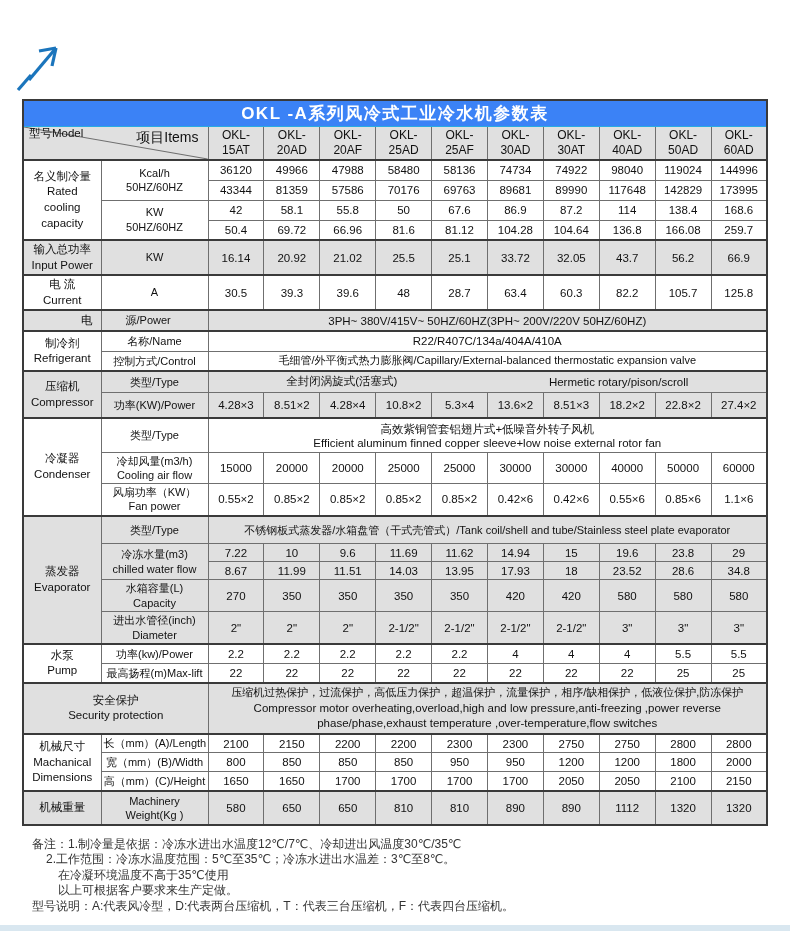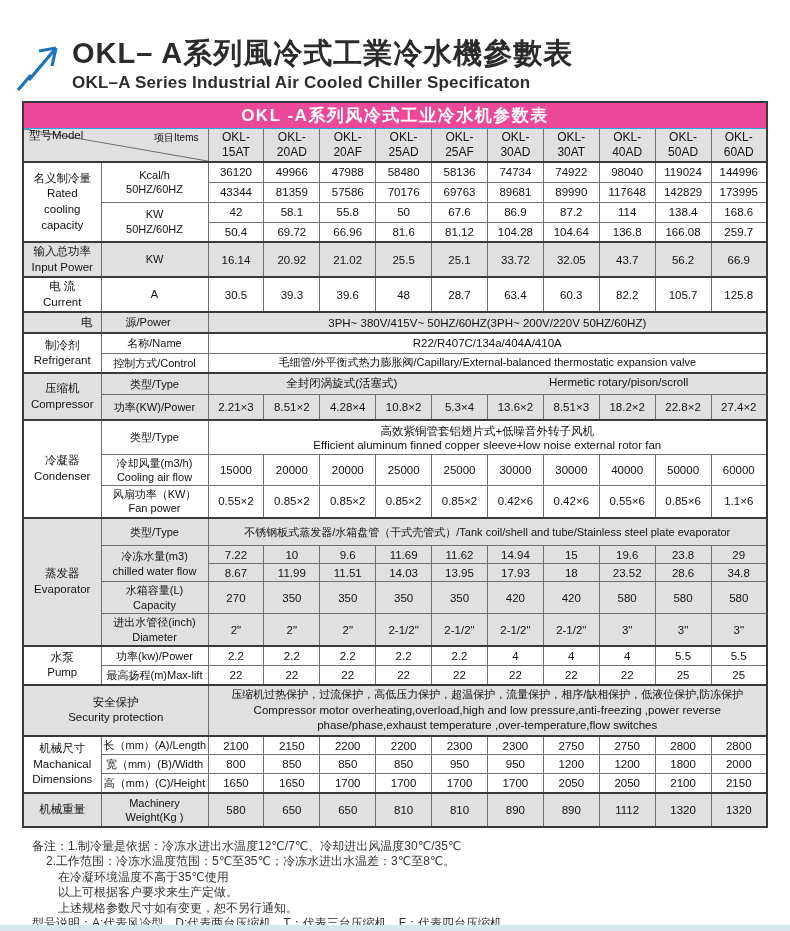--- a/index.html
+++ b/index.html
@@ -14,33 +14,33 @@
   .titles { margin-left:8px; }
   .title-zh { font-size:29px; font-weight:bold; color:#2b2b2b; letter-spacing:1px; line-height:34px; }
   .title-en { font-size:17px; font-weight:bold; color:#2e2e2e; letter-spacing:0.2px; line-height:22px; margin-top:2px; }
   
   table.spec { border-collapse:collapse; table-layout:fixed; width:746px; margin:7px 22px 0 22px;
                border:2px solid #3a3a3a; font-size:11.5px; }
   td,th { border:1px solid #6f6f6f; text-align:center; vertical-align:middle; padding:1px 2px;
           font-weight:normal; color:#111; }
   tr.sh > td, tr.sh > th { background:#e0e0e0; }
   tr.gb > td, tr.gb > th { border-top:2px solid #3a3a3a; }
-  th.band { background:#ec4899; color:#fff; font-size:17px; font-weight:bold; height:25px;
+  th.band { background:#3b82f6; color:#fff; font-size:17px; font-weight:bold; height:25px;
             letter-spacing:1.5px; border:1px solid #29abe2; }
   .pl { white-space:pre-line; }
   .grp { font-size:11.5px; line-height:1.35; }
   .item { font-size:11px; line-height:1.3; }
   .nw { white-space:nowrap; }
   td.v { font-size:11.5px; }
   .corner { position:relative; height:30px; padding:0; background:#e0e0e0; }
   .corner svg { position:absolute; left:0; top:0; width:100%; height:100%; }
   .corner-model { position:absolute; left:5px; bottom:18px; font-size:11.5px; }
-  .corner-items { position:absolute; right:9px; top:2px; font-size:10px; }
+  .corner-items { position:absolute; right:9px; top:2px; font-size:14px; }
   td.mh { font-size:12px; line-height:1.25; white-space:pre-line; }
-  .split-type { display:flex; justify-content:space-around; align-items:flex-start; }
+  .split-type { display:flex; justify-content:space-around; align-items:center; }
   .sec-zh { font-size:11px; line-height:1.45; }
   .sec-en { font-size:11.5px; line-height:1.35; }
   .pw-zh { text-align:right; padding-right:8px; }
   .pw-src { text-align:left; padding-left:24px; }
   .small { font-size:11px; }
   
   .h18 td{height:18px} .h19 td{height:19px} .h20 td{height:20px} .h21 td{height:21px}
   .h26 td{height:26px} .h28 td{height:28px} .h30 td{height:30px} .h32 td{height:32px}
   .h34 td{height:34px} .h50 td{height:50px}
   
@@ -52,24 +52,20 @@
 </head>
 <body>
 
 <div class="page-header">
   <svg class="logo" viewBox="0 0 50 56">
     <path d="M15 44 L42 12" stroke="#1b75bc" stroke-width="3.2" fill="none"></path>
     <path d="M42 12 L25 15" stroke="#1b75bc" stroke-width="3.2" fill="none"></path>
     <path d="M42 12 L38 30" stroke="#1b75bc" stroke-width="3.2" fill="none"></path>
     <path d="M4 54 L17 39" stroke="#1b75bc" stroke-width="3.2" fill="none"></path>
   </svg>
-  <div class="titles">
-    <div class="title-zh">OKL– A系列風冷式工業冷水機參數表</div>
-    <div class="title-en">OKL–A Series Industrial Air Cooled Chiller Specificaton</div>
-  </div>
 </div>
 
 <table class="spec">
   <colgroup>
       <col style="width:78px">
       <col style="width:107px">
     </colgroup>
   <tbody>
       <tr>
         <th class="band" colspan="12">OKL -A系列风冷式工业冷水机参数表</th>
@@ -215,21 +211,21 @@
     <td class="item">类型/Type</td>
     <td colspan="10">
       <div class="split-type">
         <span>全封闭涡旋式(活塞式)</span>
         <span>Hermetic rotary/pison/scroll</span>
       </div>
     </td>
   </tr>
   <tr class="sh h26">
     <td class="item nw">功率(KW)/Power</td>
-  <td class="v ">2.21×3</td>
+  <td class="v ">4.28×3</td>
         <td class="v ">8.51×2</td>
         <td class="v ">4.28×4</td>
         <td class="v ">10.8×2</td>
         <td class="v ">5.3×4</td>
         <td class="v ">13.6×2</td>
         <td class="v ">8.51×3</td>
         <td class="v ">18.2×2</td>
         <td class="v ">22.8×2</td>
         <td class="v ">27.4×2</td>
       </tr>
@@ -428,18 +424,17 @@
         <td class="v ">1320</td>
       </tr>
 </tbody>
   </table>
 
 <div class="notes">
   <div>备注：1.制冷量是依据：冷冻水进出水温度12℃/7℃、冷却进出风温度30℃/35℃</div>
   <div class="ind1">2.工作范围：冷冻水温度范围：5℃至35℃；冷冻水进出水温差：3℃至8℃。</div>
   <div class="ind2">在冷凝环境温度不高于35℃使用</div>
   <div class="ind2">以上可根据客户要求来生产定做。</div>
-  <div class="ind2">上述规格参数尺寸如有变更，恕不另行通知。</div>
   <div>型号说明：A:代表风冷型，D:代表两台压缩机，T：代表三台压缩机，F：代表四台压缩机。</div>
 
 </div>
 
 <div class="bottom-strip"></div>
 
 </body></html>

